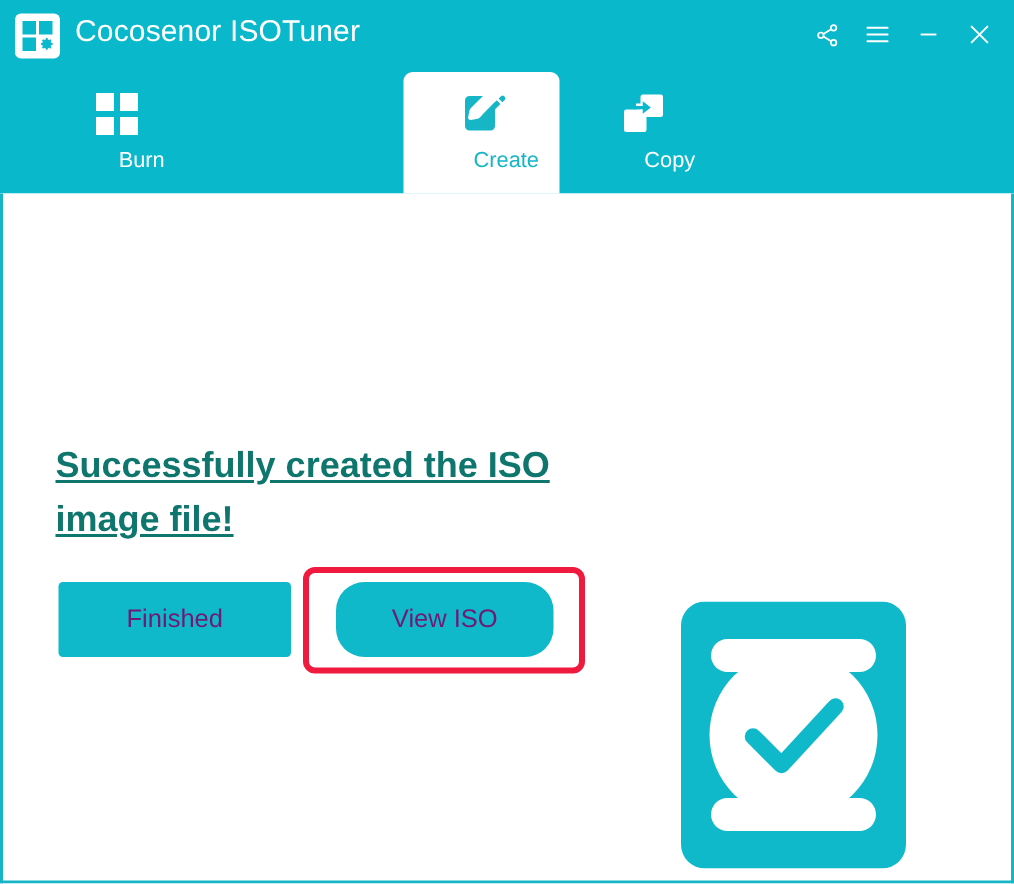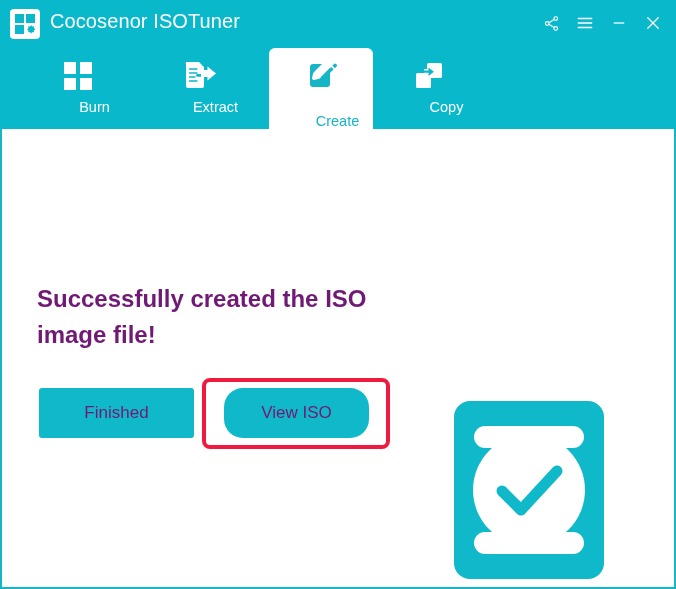--- a/index.html
+++ b/index.html
@@ -144,26 +144,27 @@
     background: #ffffff;
     border-left: 2px solid #17b6c6;
     border-right: 2px solid #17b6c6;
     border-bottom: 2px solid #17b6c6;
     box-sizing: border-box;
   }
 
   .headline {
     position: absolute;
     left: 35px;
-    top: 152px;
+    top: 164px;
     width: 360px;
     font-size: 24px;
     font-weight: bold;
     line-height: 36px;
-    color: #701a75;
+    color: #0f766e;
+    text-decoration: underline;
   }
 
   .btn {
     position: absolute;
     height: 50px;
     background: #0fb9ca;
     border: none;
     border-radius: 3px;
     color: #701a75;
     font-family: "Liberation Sans", sans-serif;
@@ -277,39 +278,22 @@
           <svg width="32" height="32" viewBox="0 0 32 32">
             <rect x="2" y="2" width="12" height="12" fill="#ffffff"></rect>
             <rect x="18" y="2" width="12" height="12" fill="#ffffff"></rect>
             <rect x="2" y="18" width="12" height="12" fill="#ffffff"></rect>
             <rect x="18" y="18" width="12" height="12" fill="#ffffff"></rect>
           </svg>
         </div>
         <div class="tab-label">Burn</div>
       </div>
 
-      <div class="tab" style="left:147px;">
-        <div class="tab-icon">
-          <svg width="34" height="32" viewBox="0 0 34 32">
-            <path fill="#ffffff" d="M4 2h13l5 5v7h-6.5a1.4 1.4 0 0 0 0 2.8H22V26a2 2 0 0 1-2 2H6a2 2 0 0 1-2-2V4a2 2 0 0 1 0-2z"></path>
-            <g stroke="#0ab8cc" stroke-width="1.4" stroke-linecap="round">
-              <line x1="7.5" y1="9" x2="15" y2="9"></line>
-              <line x1="7.5" y1="13" x2="15" y2="13"></line>
-              <line x1="7.5" y1="17" x2="13" y2="17"></line>
-              <line x1="7.5" y1="21" x2="15" y2="21"></line>
-            </g>
-            <path fill="#ffffff" d="M20 9.5v4h6.5v3.6L33 13.1 26.5 9v3.2z"></path>
-            <path fill="#ffffff" d="M19 10h8v7h-8z"></path>
-            <path fill="#ffffff" d="M25.5 6.5 34 13.5l-8.5 7z"></path>
-          </svg>
-        </div>
-        <div class="tab-label">Extract</div>
-      </div>
-
-      <div class="tab active" style="left:269px;justify-content:space-between;">
+
+      <div class="tab active" style="left:269px;">
         <div class="tab-icon">
           <svg width="32" height="32" viewBox="0 0 32 32">
             <path fill="#17b6c6" d="M5 7a3 3 0 0 1 3-3h9l-8.2 8.2a3 3 0 0 0-.8 1.5l-.9 4.4a1.6 1.6 0 0 0 1.9 1.9l4.4-.9a3 3 0 0 0 1.5-.8L25 8v16a3 3 0 0 1-3 3H8a3 3 0 0 1-3-3z"></path>
             <path fill="#17b6c6" d="m16.8 16.3 9.4-9.4 2.4 2.4-9.4 9.4-3.3.9z"></path>
             <path fill="#17b6c6" d="m27.4 5.7 1.6-1.6a1.5 1.5 0 0 1 2.1 0l.4.4a1.5 1.5 0 0 1 0 2.1l-1.6 1.6z"></path>
           </svg>
         </div>
         <div class="tab-label">Create</div>
       </div>
 

